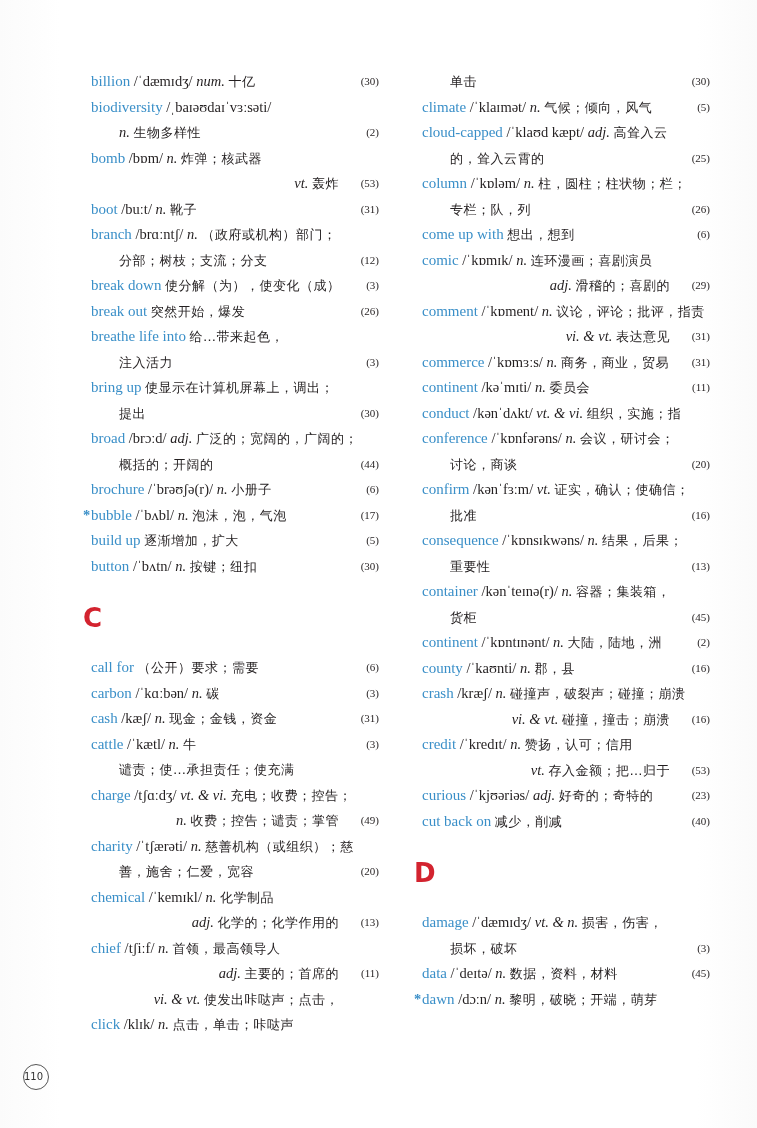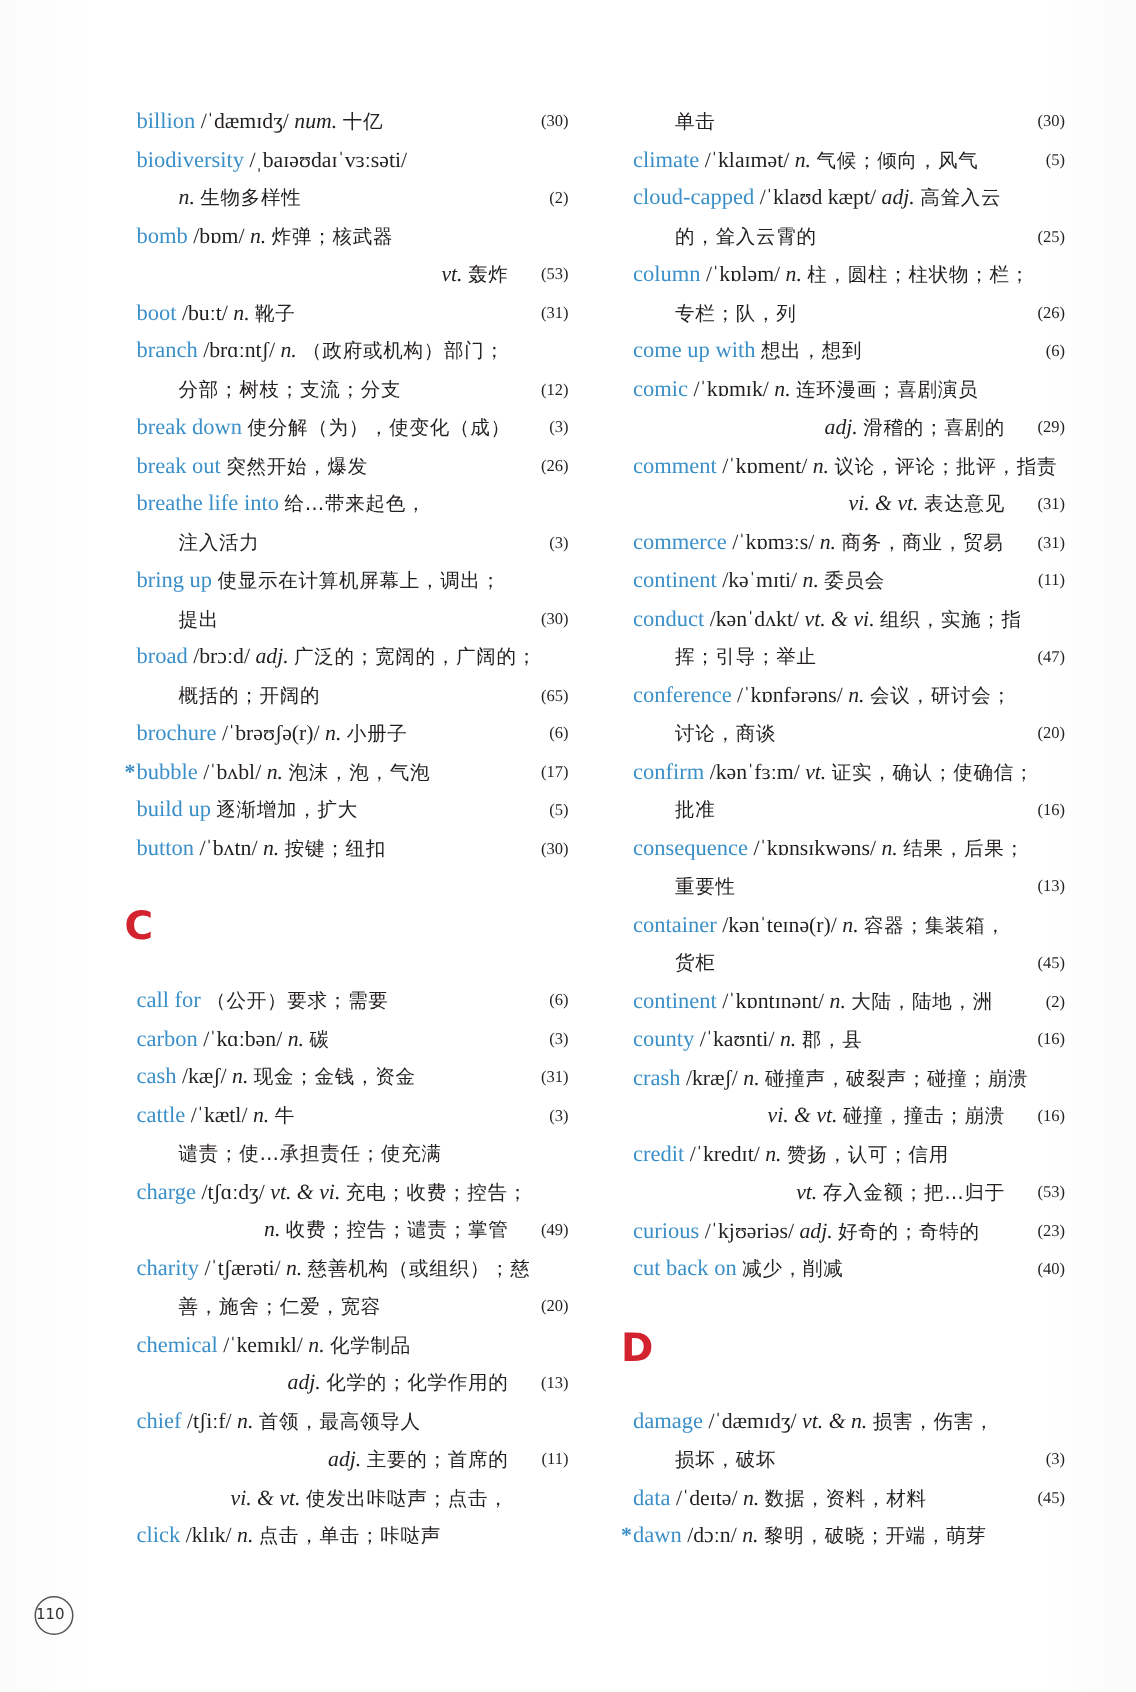--- a/index.html
+++ b/index.html
@@ -93,21 +93,21 @@
       <div class="line"><span class="hw">boot</span> <span class="phon">/buːt/</span> <span class="pos">n.</span> <span class="zh">靴子</span><span class="pg">(31)</span></div>
       <div class="line"><span class="hw">branch</span> <span class="phon">/brɑːntʃ/</span> <span class="pos">n.</span> <span class="zh">（政府或机构）部门；</span></div>
       <div class="line indent"><span class="zh">分部；树枝；支流；分支</span><span class="pg">(12)</span></div>
       <div class="line"><span class="hw">break down</span> <span class="zh">使分解（为），使变化（成）</span><span class="pg">(3)</span></div>
       <div class="line"><span class="hw">break out</span> <span class="zh">突然开始，爆发</span><span class="pg">(26)</span></div>
       <div class="line"><span class="hw">breathe life into</span> <span class="zh">给…带来起色，</span></div>
       <div class="line indent"><span class="zh">注入活力</span><span class="pg">(3)</span></div>
       <div class="line"><span class="hw">bring up</span> <span class="zh">使显示在计算机屏幕上，调出；</span></div>
       <div class="line indent"><span class="zh">提出</span><span class="pg">(30)</span></div>
       <div class="line"><span class="hw">broad</span> <span class="phon">/brɔːd/</span> <span class="pos">adj.</span> <span class="zh">广泛的；宽阔的，广阔的；</span></div>
-      <div class="line indent"><span class="zh">概括的；开阔的</span><span class="pg">(65)</span></div>
+      <div class="line indent"><span class="zh">概括的；开阔的</span><span class="pg">(44)</span></div>
       <div class="line"><span class="hw">brochure</span> <span class="phon">/ˈbrəʊʃə(r)/</span> <span class="pos">n.</span> <span class="zh">小册子</span><span class="pg">(6)</span></div>
       <div class="line"><span class="star">*</span><span class="hw">bubble</span> <span class="phon">/ˈbʌbl/</span> <span class="pos">n.</span> <span class="zh">泡沫，泡，气泡</span><span class="pg">(17)</span></div>
       <div class="line"><span class="hw">build up</span> <span class="zh">逐渐增加，扩大</span><span class="pg">(5)</span></div>
       <div class="line"><span class="hw">button</span> <span class="phon">/ˈbʌtn/</span> <span class="pos">n.</span> <span class="zh">按键；纽扣</span><span class="pg">(30)</span></div>
       <div class="spacer-letter">
         <div class="letter">C</div>
       </div>
       <div class="line"><span class="hw">call for</span> <span class="zh">（公开）要求；需要</span><span class="pg">(6)</span></div>
       <div class="line"><span class="hw">carbon</span> <span class="phon">/ˈkɑːbən/</span> <span class="pos">n.</span> <span class="zh">碳</span><span class="pg">(3)</span></div>
       <div class="line"><span class="hw">cash</span> <span class="phon">/kæʃ/</span> <span class="pos">n.</span> <span class="zh">现金；金钱，资金</span><span class="pg">(31)</span></div>
@@ -132,21 +132,20 @@
       <div class="line"><span class="hw">column</span> <span class="phon">/ˈkɒləm/</span> <span class="pos">n.</span> <span class="zh">柱，圆柱；柱状物；栏；</span></div>
       <div class="line indent"><span class="zh">专栏；队，列</span><span class="pg">(26)</span></div>
       <div class="line"><span class="hw">come up with</span> <span class="zh">想出，想到</span><span class="pg">(6)</span></div>
       <div class="line"><span class="hw">comic</span> <span class="phon">/ˈkɒmɪk/</span> <span class="pos">n.</span> <span class="zh">连环漫画；喜剧演员</span></div>
       <div class="line cont"><span class="pos">adj.</span> <span class="zh">滑稽的；喜剧的</span><span class="pg">(29)</span></div>
       <div class="line"><span class="hw">comment</span> <span class="phon">/ˈkɒment/</span> <span class="pos">n.</span> <span class="zh">议论，评论；批评，指责</span></div>
       <div class="line cont"><span class="pos">vi. &amp; vt.</span> <span class="zh">表达意见</span><span class="pg">(31)</span></div>
       <div class="line"><span class="hw">commerce</span> <span class="phon">/ˈkɒmɜːs/</span> <span class="pos">n.</span> <span class="zh">商务，商业，贸易</span><span class="pg">(31)</span></div>
       <div class="line"><span class="hw">continent</span> <span class="phon">/kəˈmɪti/</span> <span class="pos">n.</span> <span class="zh">委员会</span><span class="pg">(11)</span></div>
       <div class="line"><span class="hw">conduct</span> <span class="phon">/kənˈdʌkt/</span> <span class="pos">vt. &amp; vi.</span> <span class="zh">组织，实施；指</span></div>
-      <div class="line indent"><span class="zh">挥；引导；举止</span><span class="pg">(47)</span></div>
       <div class="line"><span class="hw">conference</span> <span class="phon">/ˈkɒnfərəns/</span> <span class="pos">n.</span> <span class="zh">会议，研讨会；</span></div>
       <div class="line indent"><span class="zh">讨论，商谈</span><span class="pg">(20)</span></div>
       <div class="line"><span class="hw">confirm</span> <span class="phon">/kənˈfɜːm/</span> <span class="pos">vt.</span> <span class="zh">证实，确认；使确信；</span></div>
       <div class="line indent"><span class="zh">批准</span><span class="pg">(16)</span></div>
       <div class="line"><span class="hw">consequence</span> <span class="phon">/ˈkɒnsɪkwəns/</span> <span class="pos">n.</span> <span class="zh">结果，后果；</span></div>
       <div class="line indent"><span class="zh">重要性</span><span class="pg">(13)</span></div>
       <div class="line"><span class="hw">container</span> <span class="phon">/kənˈteɪnə(r)/</span> <span class="pos">n.</span> <span class="zh">容器；集装箱，</span></div>
       <div class="line indent"><span class="zh">货柜</span><span class="pg">(45)</span></div>
       <div class="line"><span class="hw">continent</span> <span class="phon">/ˈkɒntɪnənt/</span> <span class="pos">n.</span> <span class="zh">大陆，陆地，洲</span><span class="pg">(2)</span></div>
       <div class="line"><span class="hw">county</span> <span class="phon">/ˈkaʊnti/</span> <span class="pos">n.</span> <span class="zh">郡，县</span><span class="pg">(16)</span></div>

